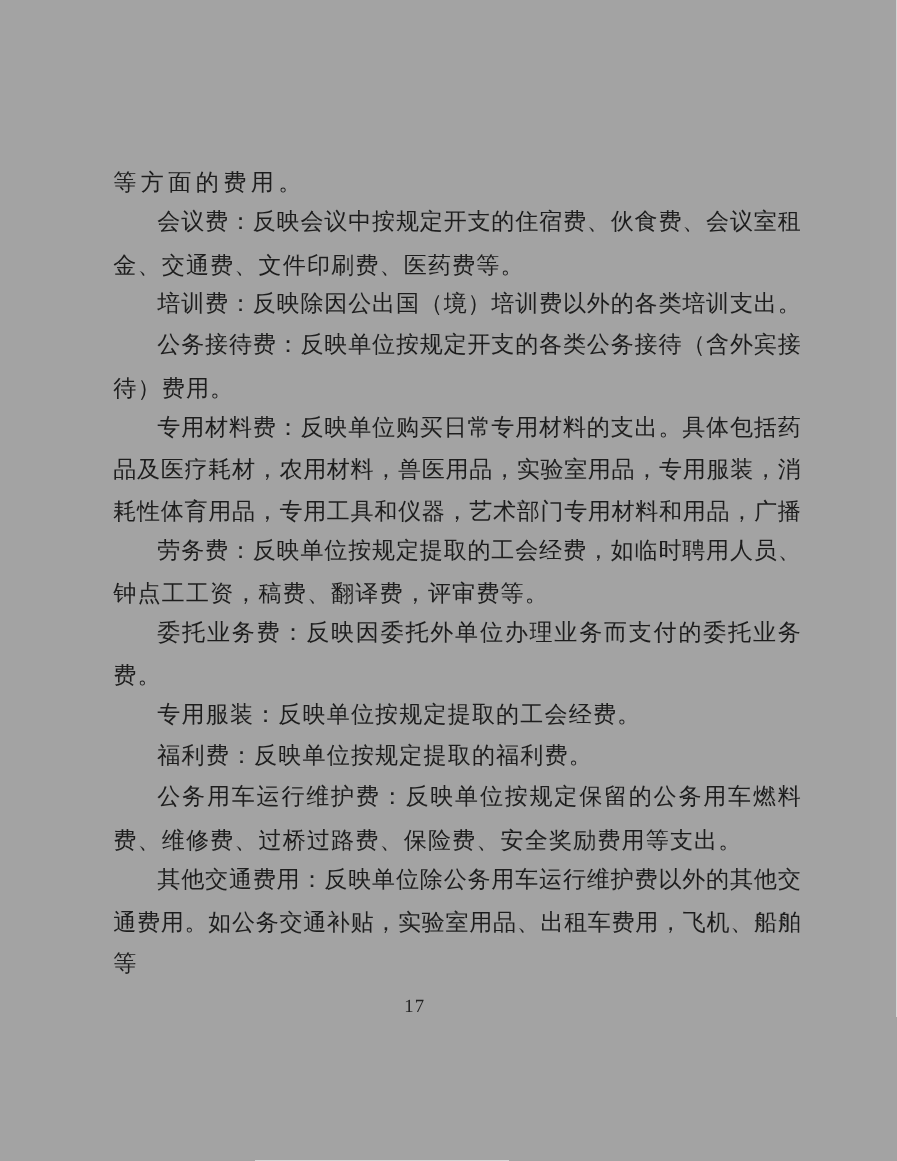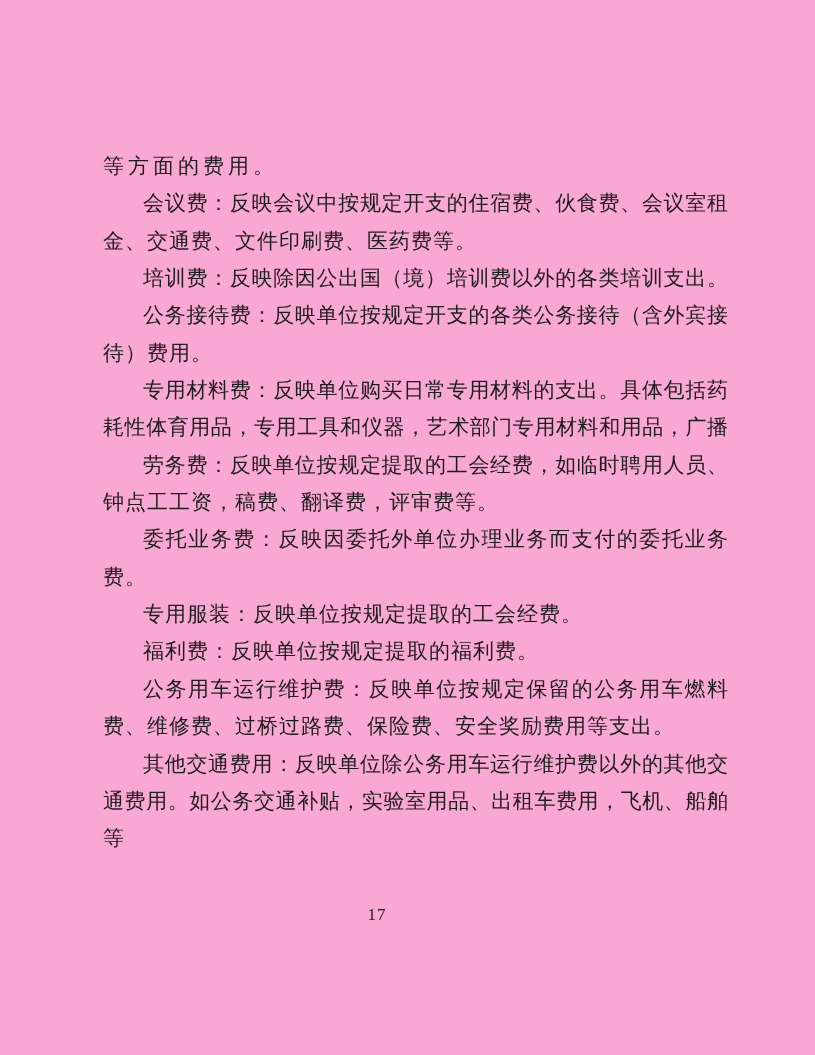--- a/index.html
+++ b/index.html
@@ -5,21 +5,21 @@
   * { margin: 0; padding: 0; box-sizing: border-box; }
   html, body {
     width: 815px; height: 1055px;
     background: #ffffff;
     font-family: "Liberation Serif", "DejaVu Serif", serif;
     overflow: hidden;
   }
   .page {
     position: relative;
     width: 815px; height: 1055px;
-    background: #f9a8d4;
+    background: #a3a3a3;
     color: #1d1d1d;
   }
   .content {
     position: absolute;
     left: 103px;
     top: 148px;
     width: 625px;
   }
   .line {
     display: block;
@@ -33,21 +33,21 @@
     overflow: visible;
   }
   
   .line.fill {
     white-space: normal;
     text-align: justify;
     text-align-last: justify;
     letter-spacing: 0;
   }
   
-  .line.indent { text-indent: 40px; }
+  .line.indent { text-indent: 40px; font-family: Liberation Mono, monospace; }
   
   .line.wide { letter-spacing: 4px; }
   .page-number {
     position: absolute;
     top: 904px;
     left: 0;
     width: 754px;
     text-align: center;
     font-size: 17px;
     line-height: 22px;
@@ -60,20 +60,21 @@
 
 <div class="page">
   <div class="content">
     <div class="line wide">等方面的费用。</div>
     <div class="line indent fill">会议费：反映会议中按规定开支的住宿费、伙食费、会议室租</div>
     <div class="line">金、交通费、文件印刷费、医药费等。</div>
     <div class="line indent fill">培训费：反映除因公出国（境）培训费以外的各类培训支出。</div>
     <div class="line indent fill">公务接待费：反映单位按规定开支的各类公务接待（含外宾接</div>
     <div class="line">待）费用。</div>
     <div class="line indent fill">专用材料费：反映单位购买日常专用材料的支出。具体包括药</div>
+    <div class="line fill">品及医疗耗材，农用材料，兽医用品，实验室用品，专用服装，消</div>
     <div class="line fill">耗性体育用品，专用工具和仪器，艺术部门专用材料和用品，广播</div>
     <div class="line indent fill">劳务费：反映单位按规定提取的工会经费，如临时聘用人员、</div>
     <div class="line">钟点工工资，稿费、翻译费，评审费等。</div>
     <div class="line indent fill">委托业务费：反映因委托外单位办理业务而支付的委托业务</div>
     <div class="line">费。</div>
     <div class="line indent">专用服装：反映单位按规定提取的工会经费。</div>
     <div class="line indent">福利费：反映单位按规定提取的福利费。</div>
     <div class="line indent fill">公务用车运行维护费：反映单位按规定保留的公务用车燃料</div>
     <div class="line">费、维修费、过桥过路费、保险费、安全奖励费用等支出。</div>
     <div class="line indent fill">其他交通费用：反映单位除公务用车运行维护费以外的其他交</div>

